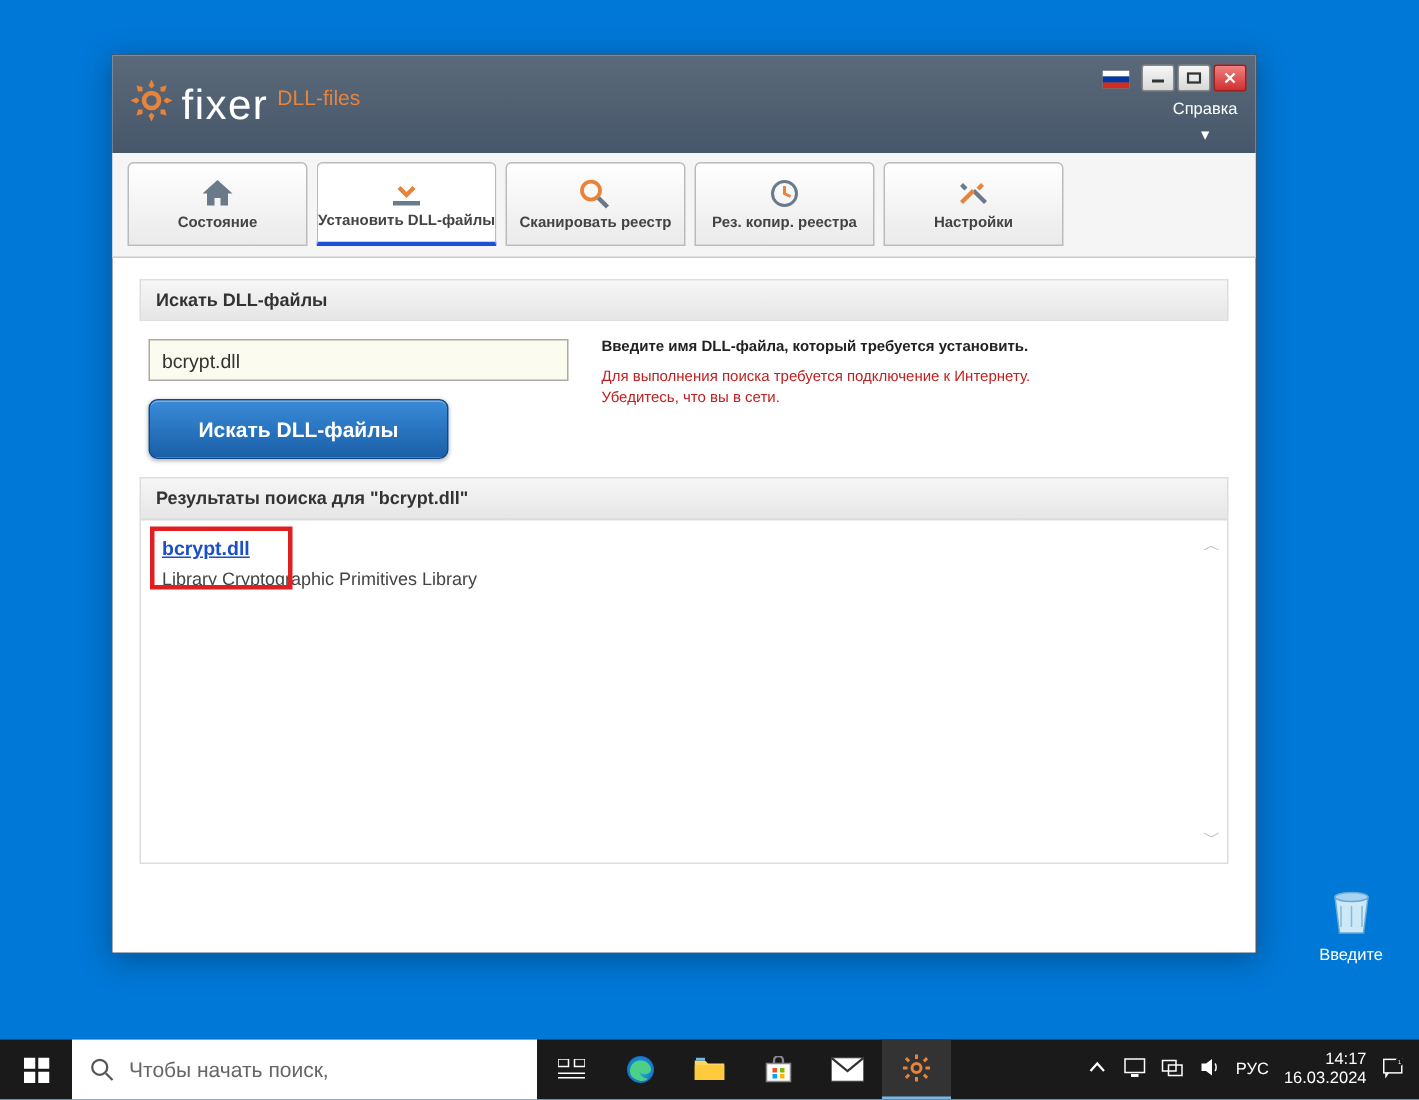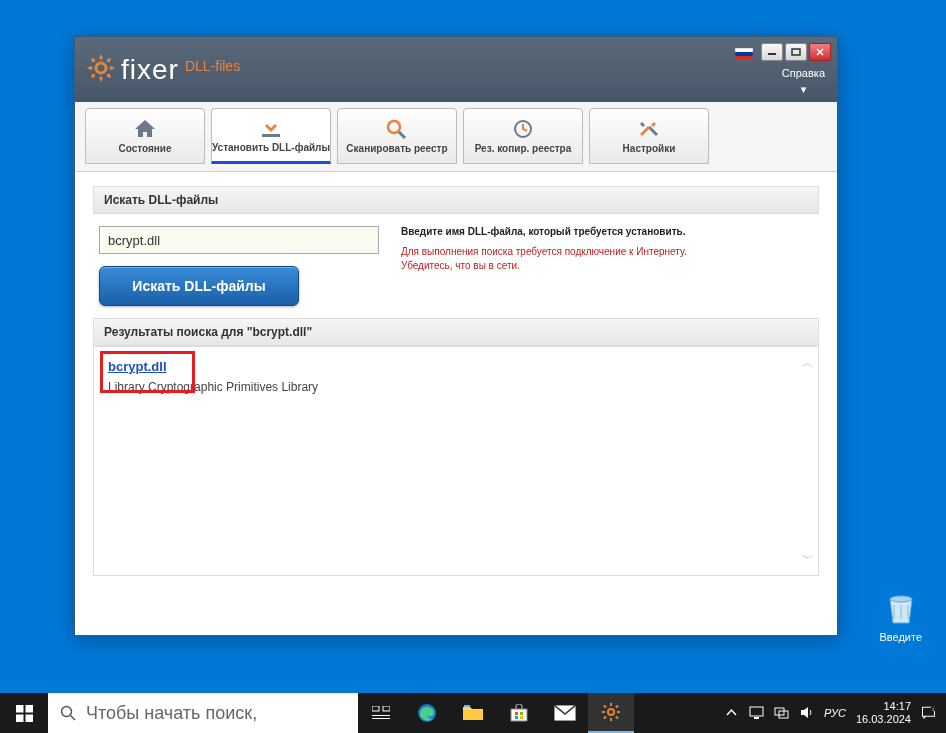--- a/index.html
+++ b/index.html
@@ -43,28 +43,28 @@
 .scroll-hint { position: absolute; right: 4px; top: 8px; color: #bbb; font-size: 12px; }
 .scroll-hint.bottom { top: auto; bottom: 8px; }
 
 
 .desktop-icon { position: absolute; right: 24px; bottom: 90px; text-align: center; color: #fff; font-size: 11px; }
 .desktop-icon svg { width: 42px; height: 42px; }
 
 
 .taskbar { position: absolute; left: 0; bottom: 0; width: 100%; height: 40px; background: #1a1a1a; display: flex; align-items: center; color: #fff; }
 .start-btn { width: 48px; height: 40px; display: flex; align-items: center; justify-content: center; cursor: pointer; }
-.search-box { flex: 0 0 310px; height: 40px; background: #fff; display: flex; align-items: center; padding: 0 12px; gap: 10px; color: #666; font-size: 18px; }
+.search-box { flex: 0 0 310px; height: 40px; background: #fff; display: flex; align-items: center; padding: 0 12px; gap: 10px; color: #666; font-size: 14px; }
 .task-icons { display: flex; align-items: center; height: 40px; }
 .task-icon { width: 46px; height: 40px; display: flex; align-items: center; justify-content: center; cursor: pointer; }
 .task-icon.active { border-bottom: 2px solid #76b9ed; background: #333; }
 .tray { margin-left: auto; display: flex; align-items: center; gap: 10px; padding: 0 10px; font-size: 11px; }
 .tray-clock { text-align: right; line-height: 1.2; font-size: 11px; }
 .tray svg { width: 15px; height: 15px; }
-.lang { font-size: 11px; font-style: italic; }
+.lang { font-size: 11px; }
 .notif { width: 20px; height: 20px; }
 </style>
 </head>
 <body>
 
 <div class="app-window">
   <div class="titlebar">
     <div class="logo">
       <span class="gear-icon">
         <svg viewBox="0 0 32 32">

